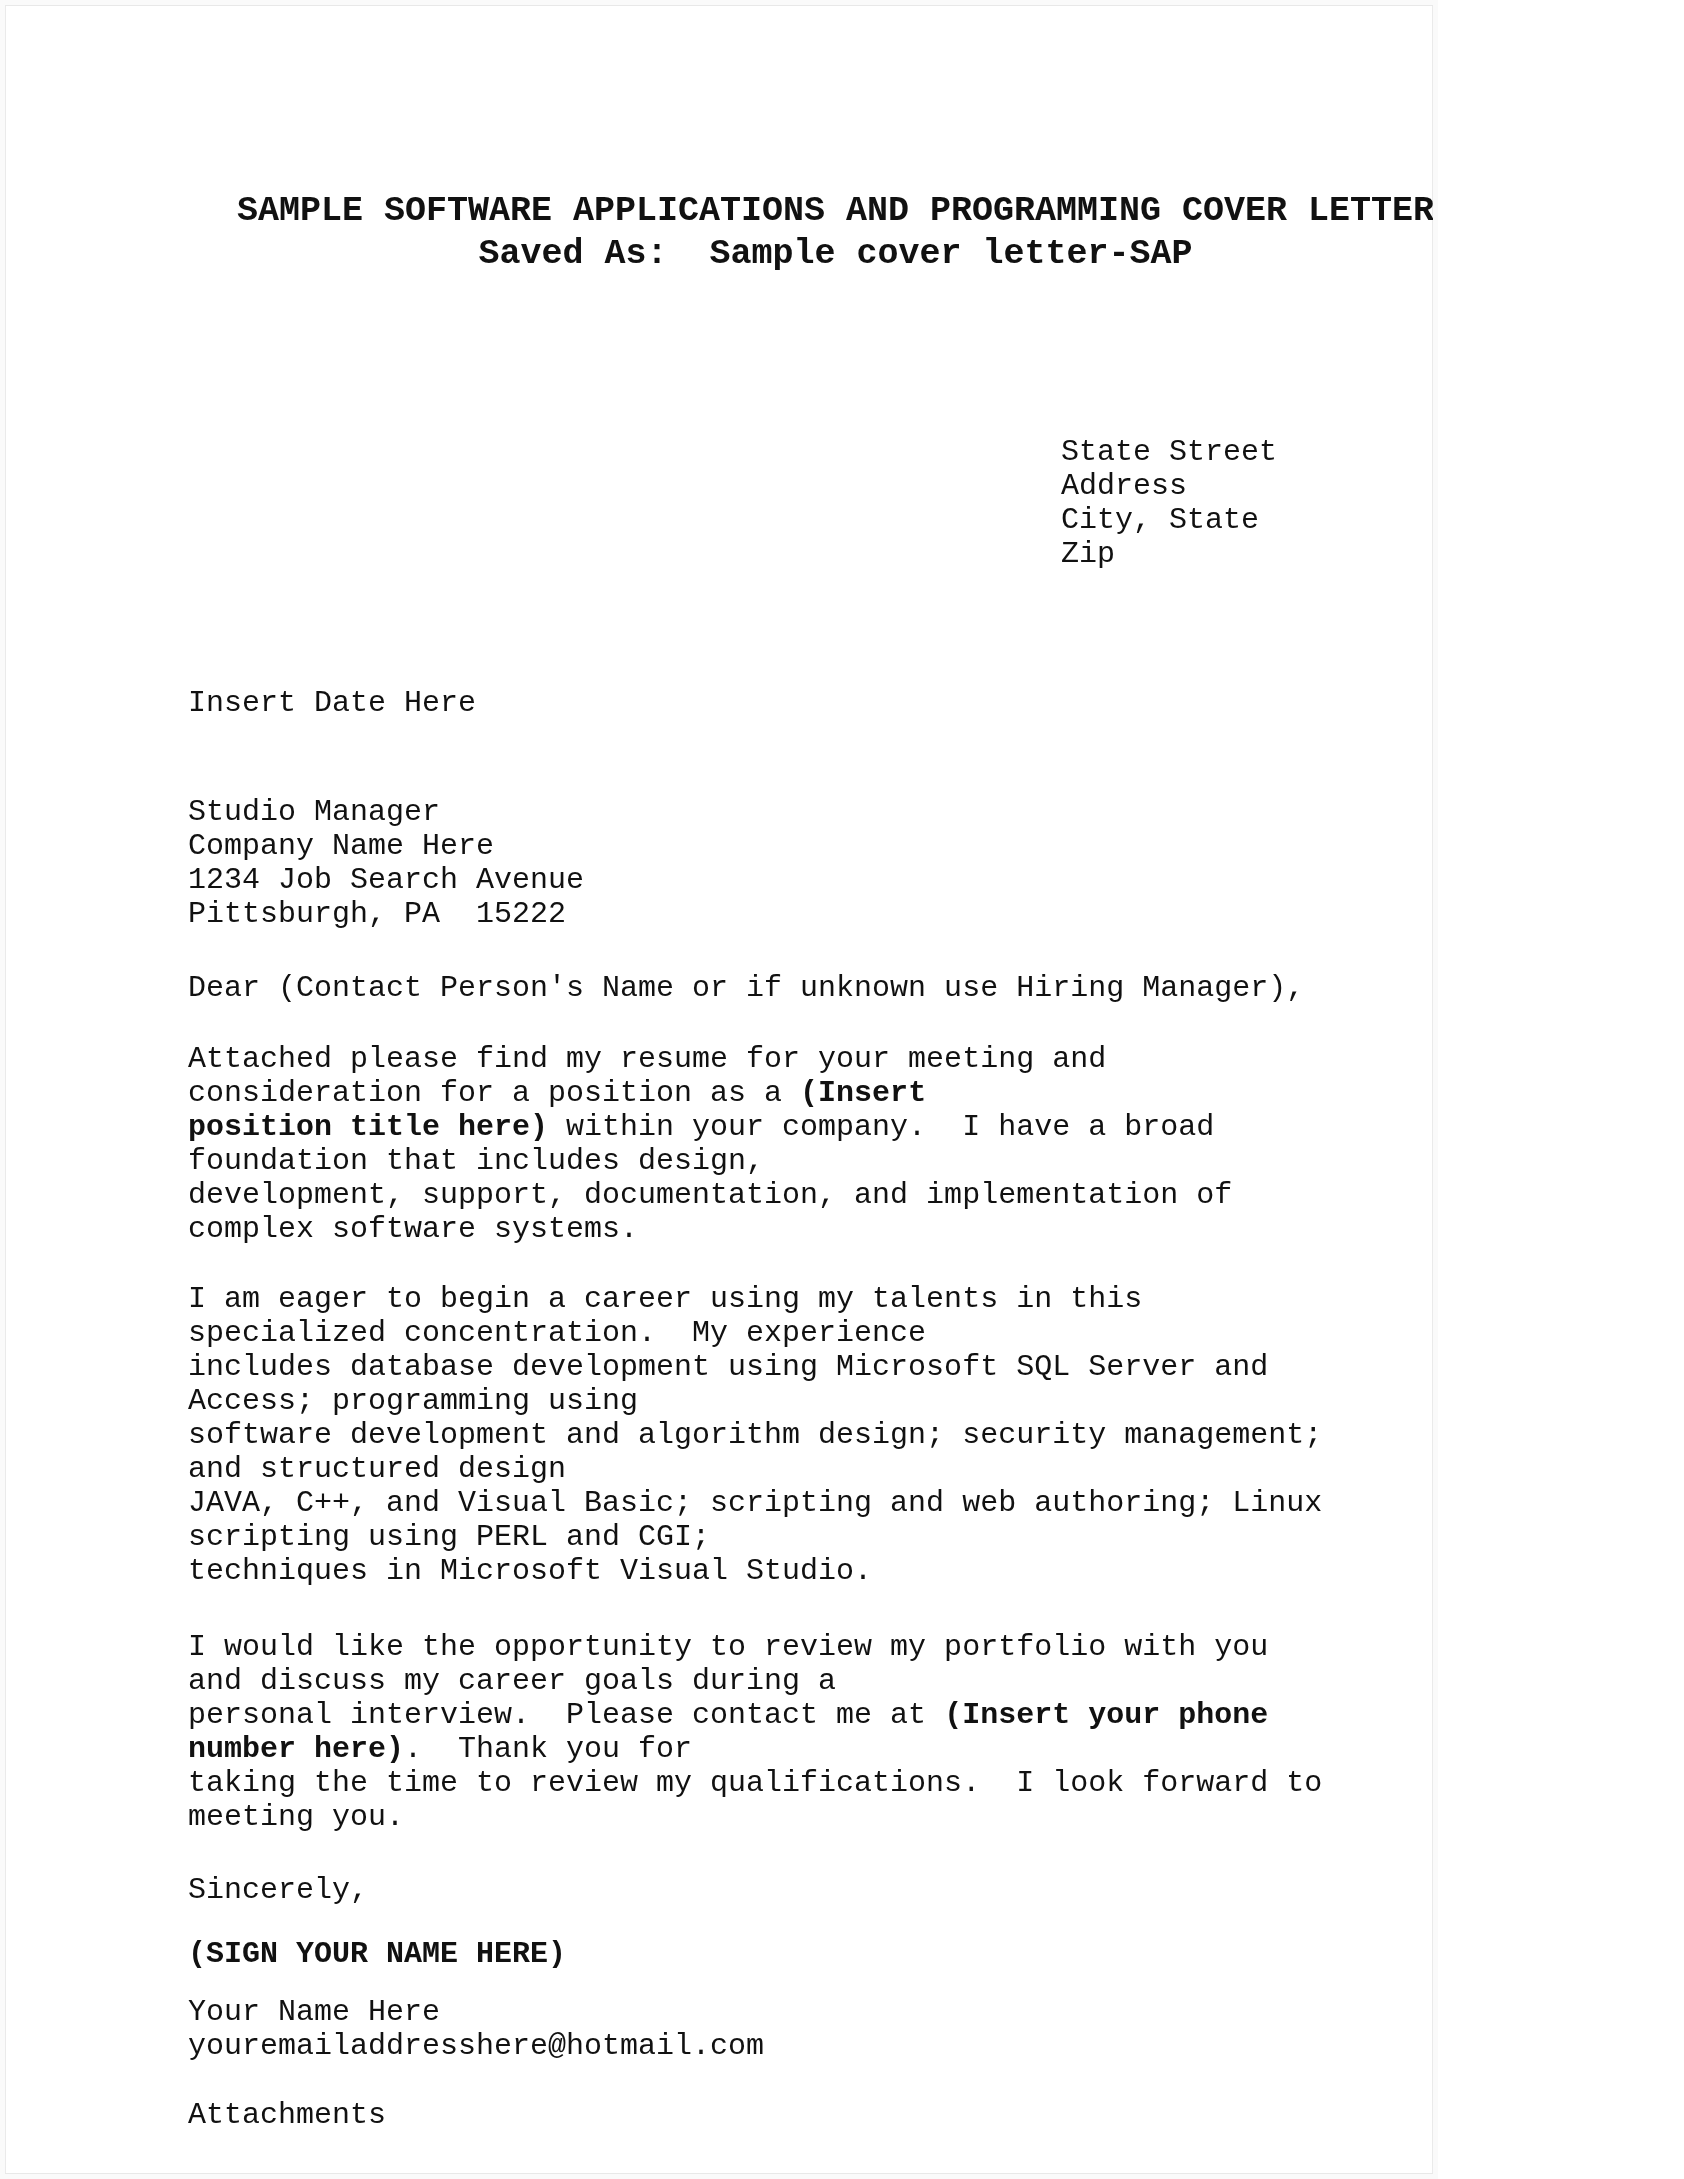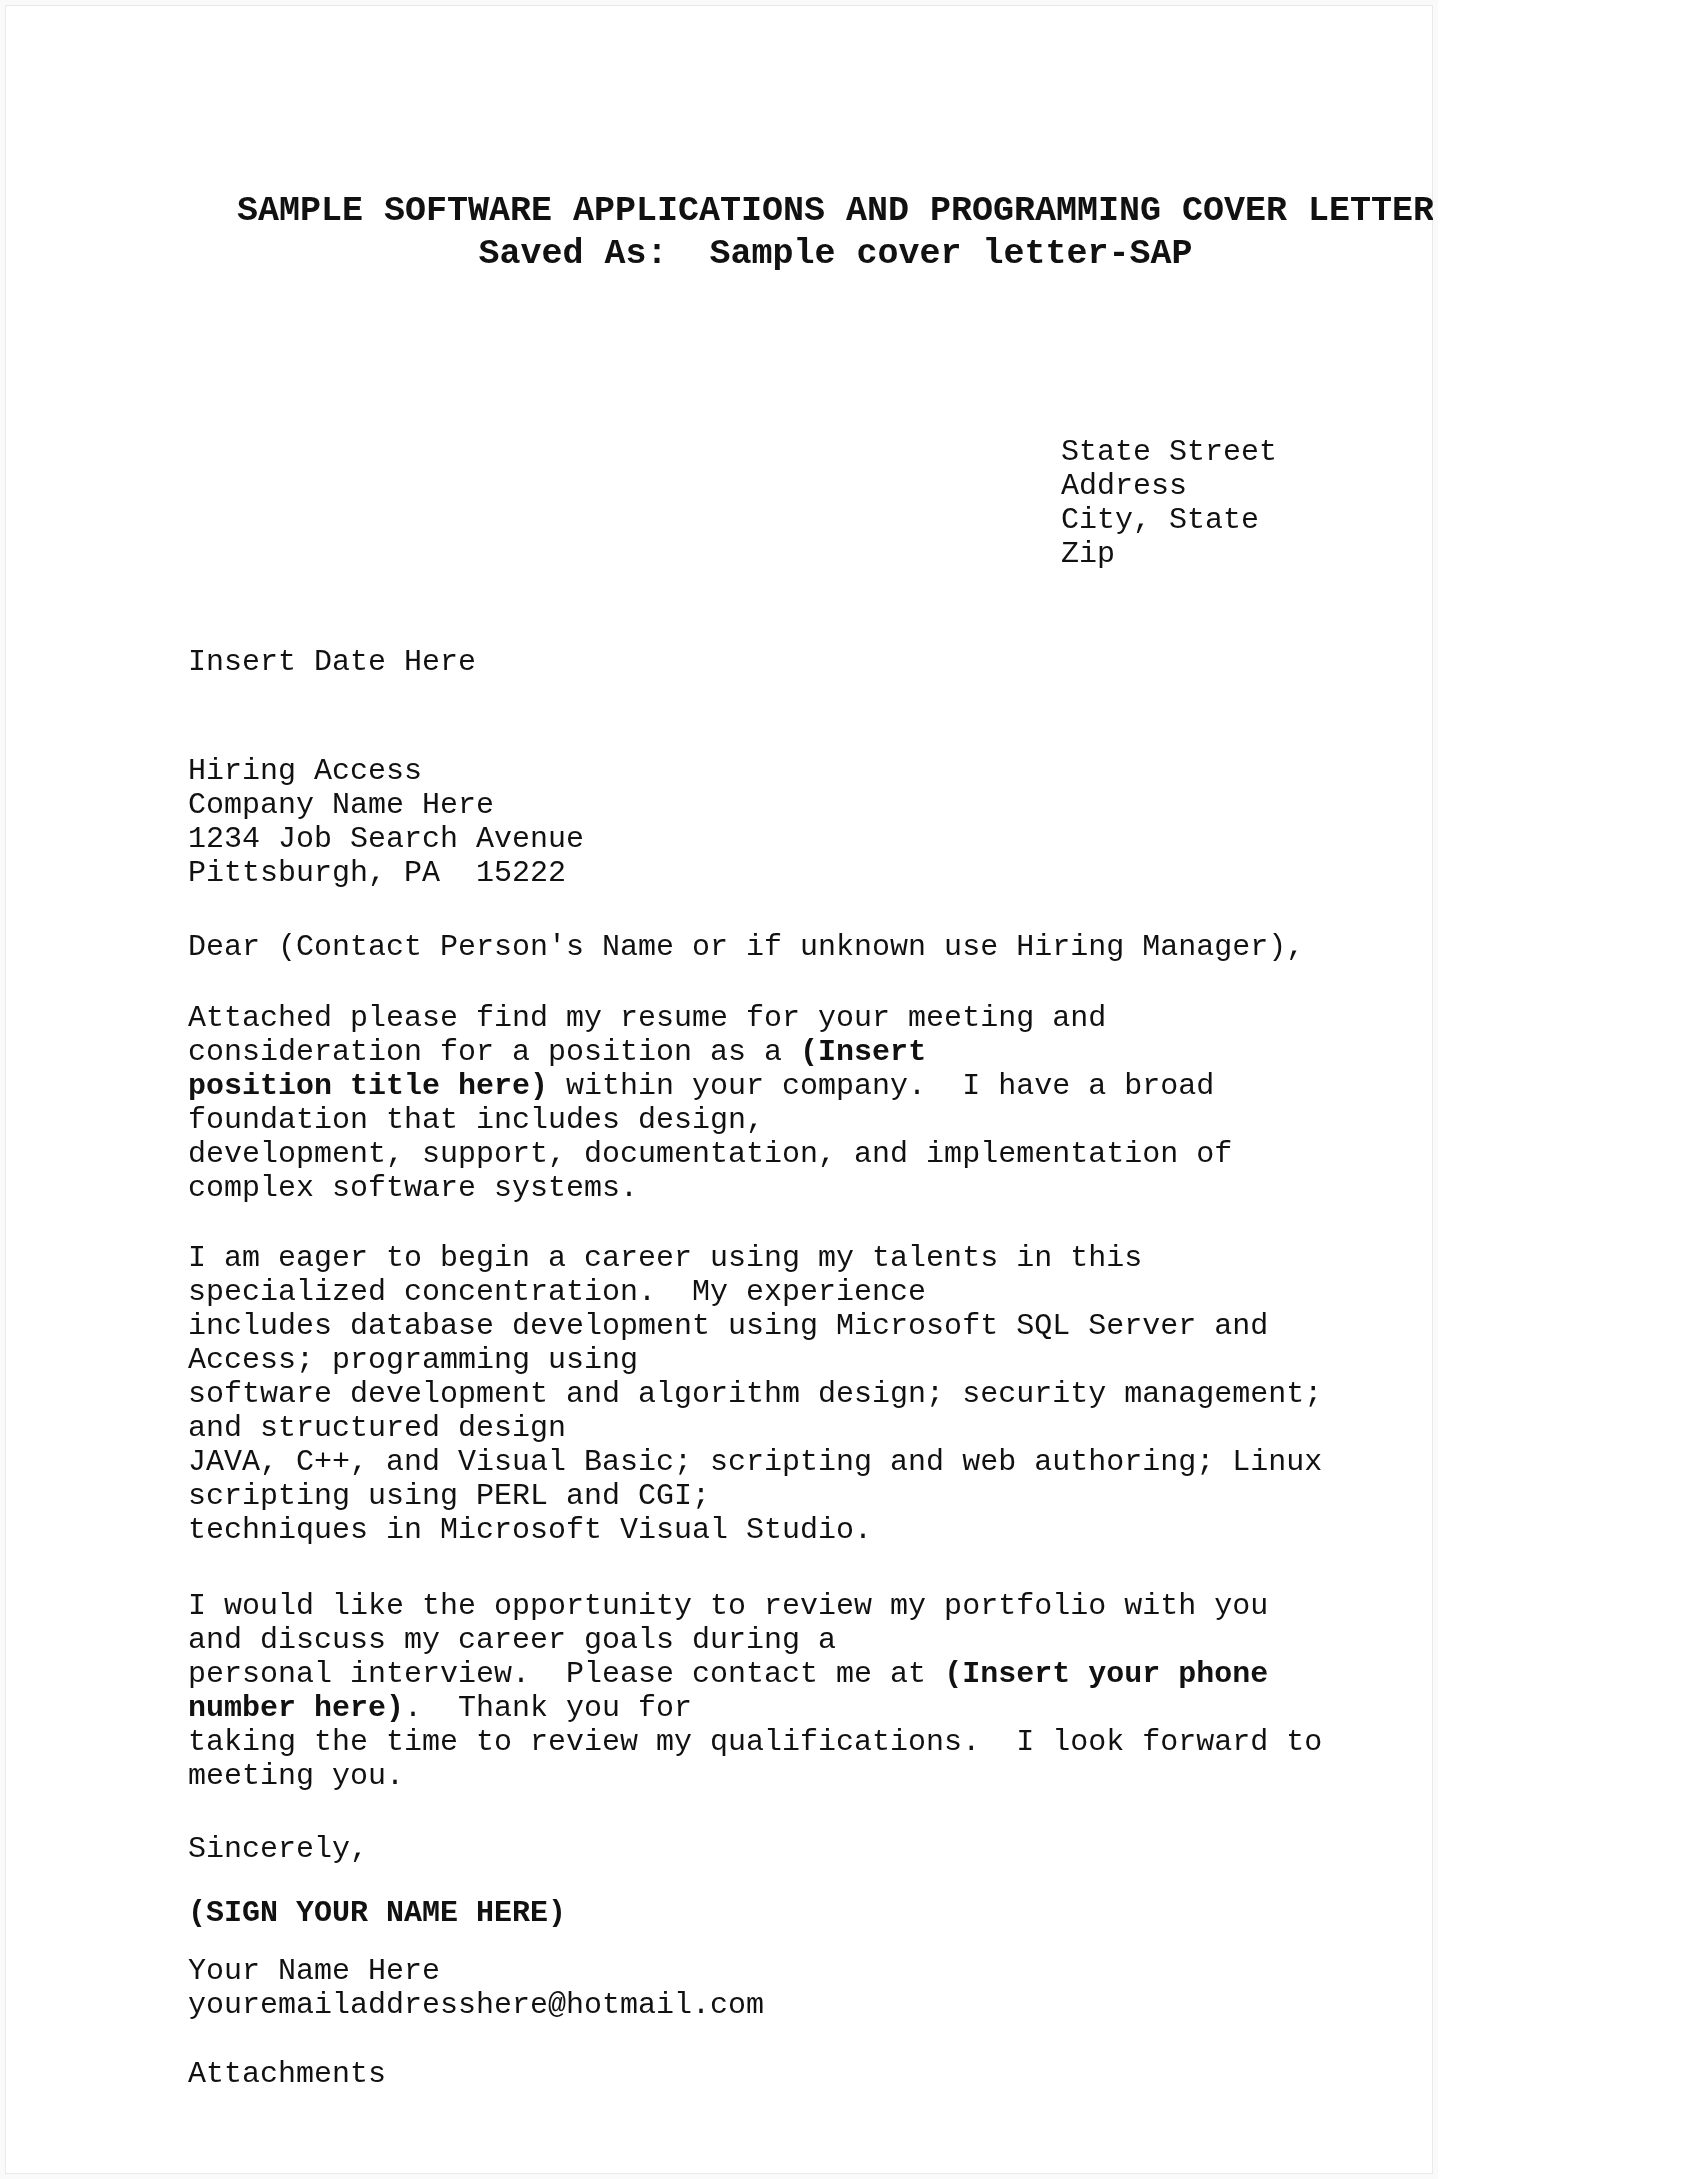--- a/index.html
+++ b/index.html
@@ -29,21 +29,21 @@
   .bold { font-weight: bold; }
 
   .title-block {
     width: 1295px;
     text-align: center;
     font-weight: bold;
     font-size: 35px;
     line-height: 43px;
   }
   .sender-block      { margin-top: 159px; margin-left: 873px; }
-  .date-block        { margin-top: 74px; }
+  .date-block        { margin-top: 115px; }
   .recipient-block   { margin-top: 75px; }
   .salutation-block  { margin-top: 40px; }
   .para-1            { margin-top: 37px; }
   .para-2            { margin-top: 36px; }
   .para-3            { margin-top: 42px; }
   .closing-block     { margin-top: 39px; }
   .signature-block   { margin-top: 30px; font-weight: bold; }
   .signer-block      { margin-top: 24px; }
   .attachments-block { margin-top: 35px; }
 </style>
@@ -61,21 +61,21 @@
     <div class="sender-block">
       <div class="line">State Street Address</div>
       <div class="line">City, State Zip</div>
     </div>
 
     <div class="date-block">
       <div class="line">Insert Date Here</div>
     </div>
 
     <div class="recipient-block">
-      <div class="line">Hiring Access</div>
+      <div class="line">Studio Manager</div>
       <div class="line">Company Name Here</div>
       <div class="line">1234 Job Search Avenue</div>
       <div class="line">Pittsburgh, PA  15222</div>
     </div>
 
     <div class="salutation-block">
       <div class="line">Dear (Contact Person's Name or if unknown use Hiring Manager),</div>
     </div>
 
     <div class="para-1">

